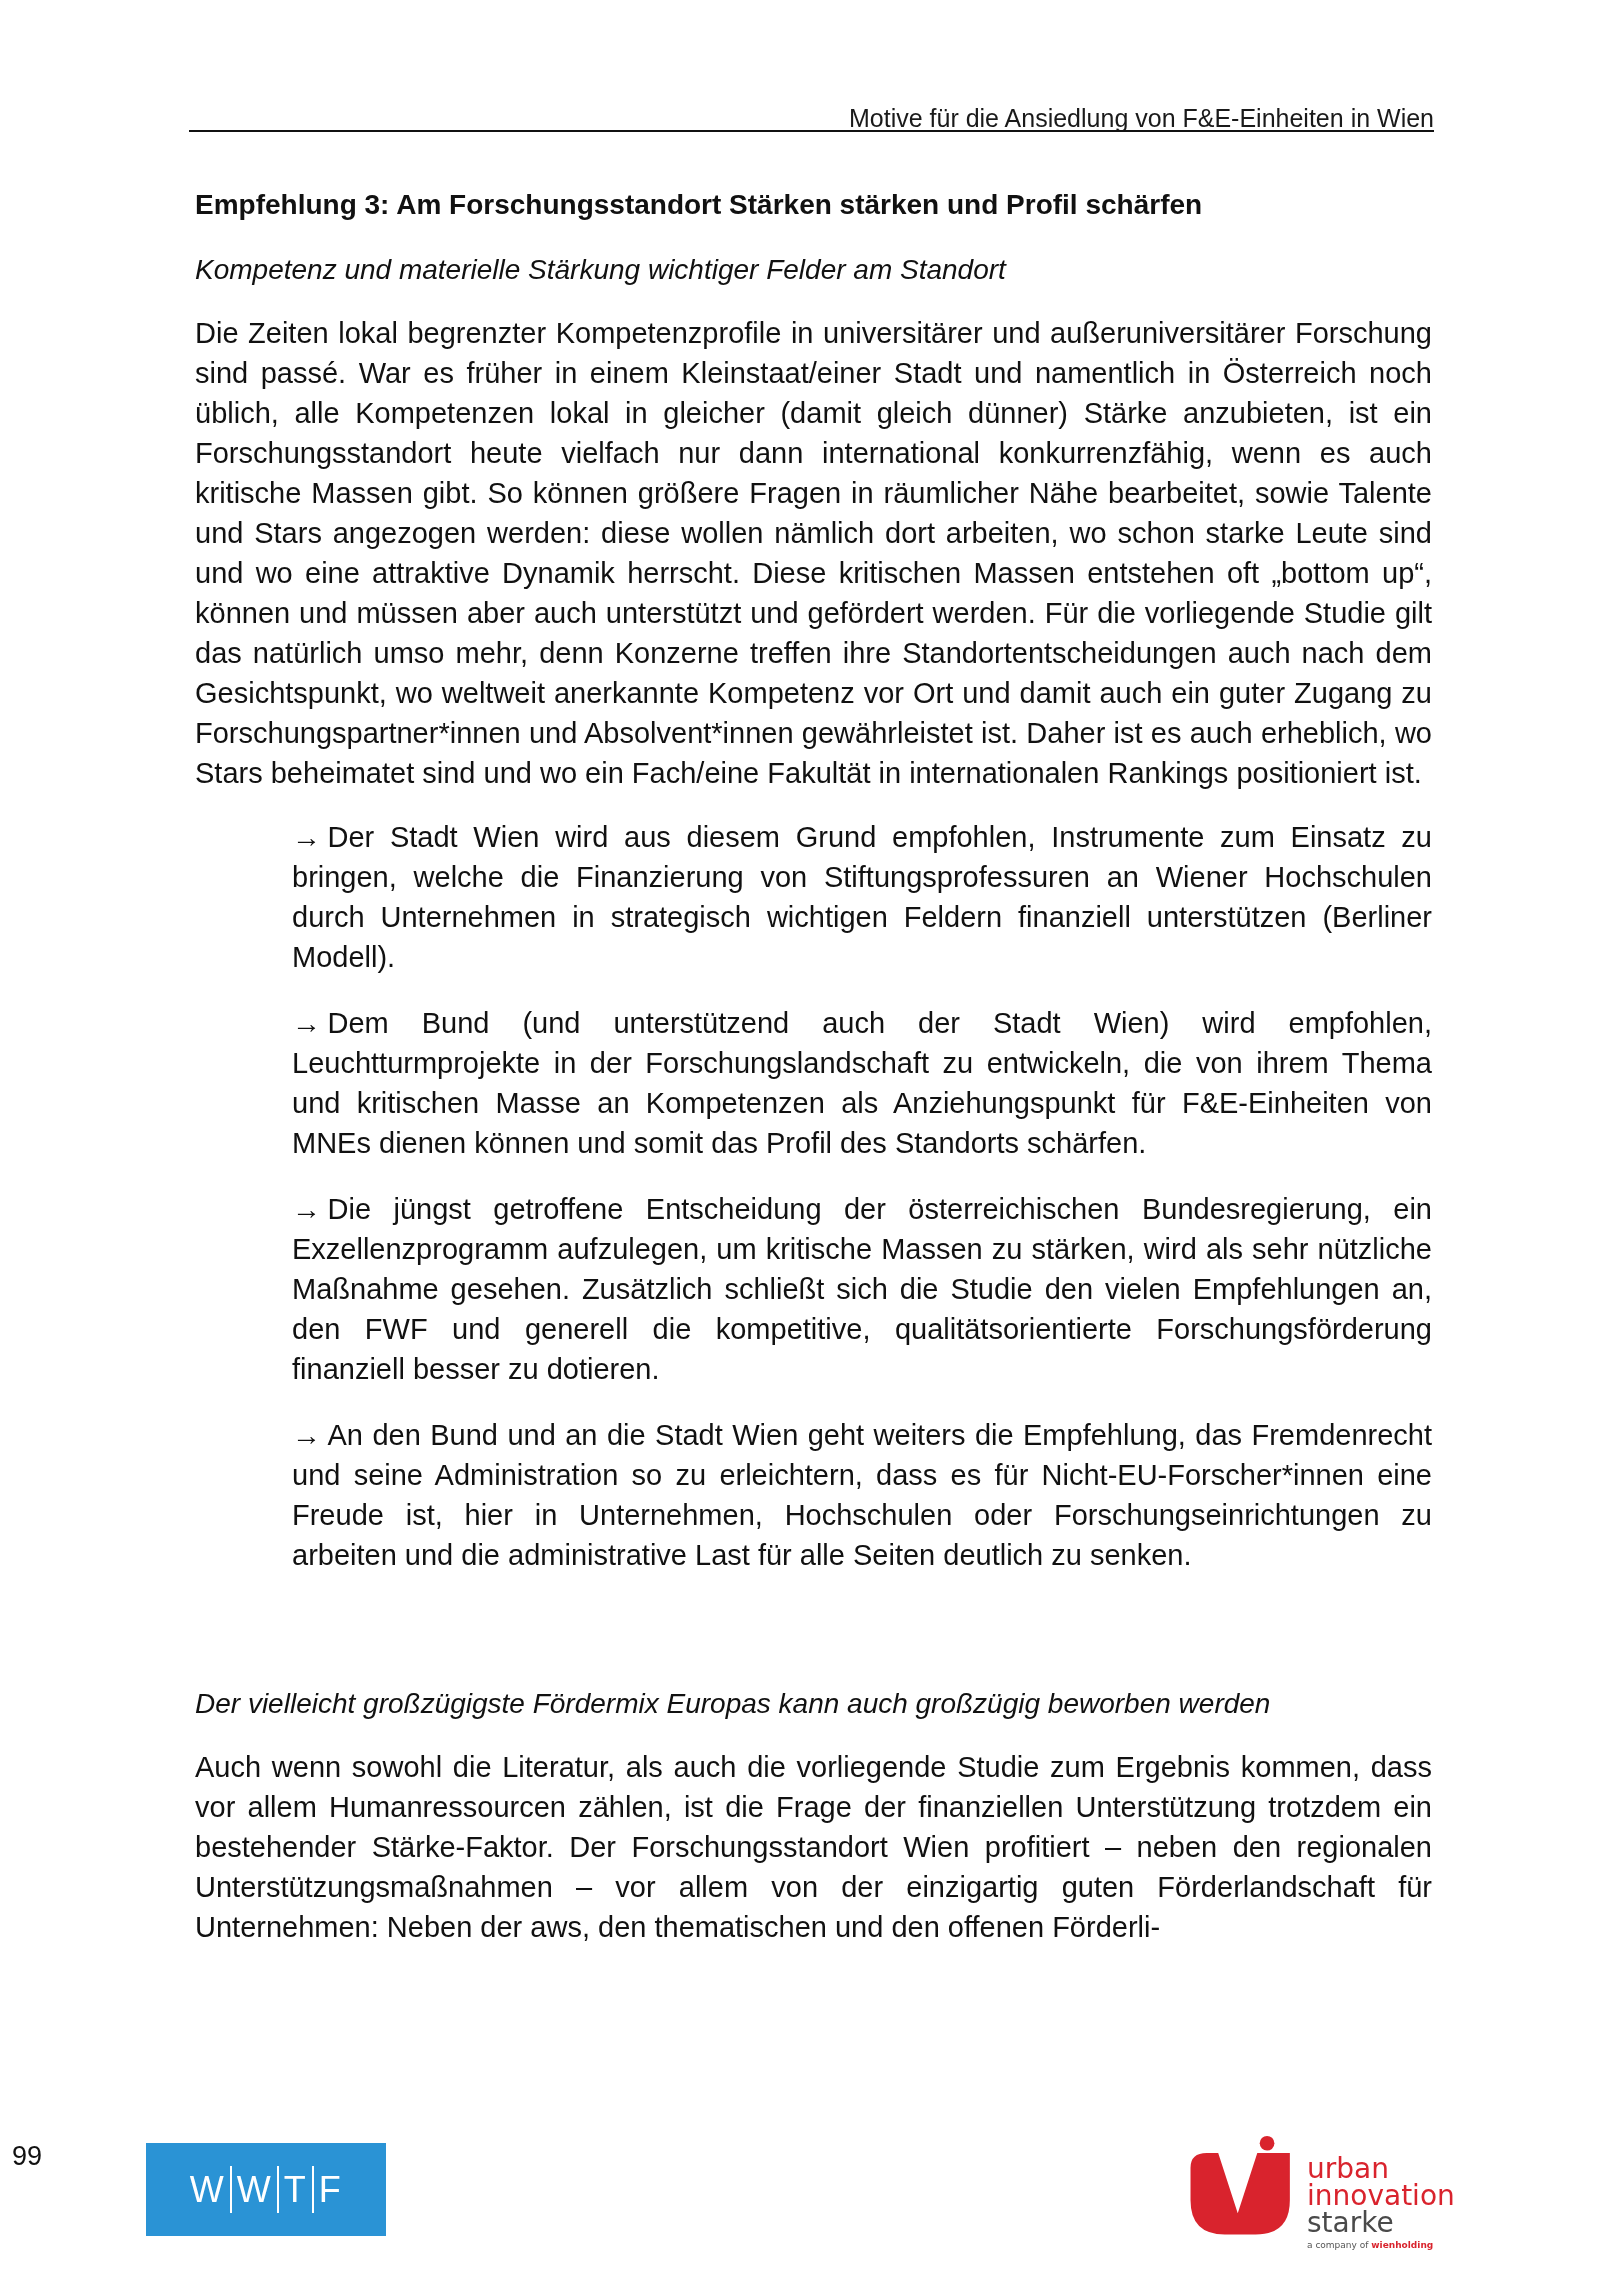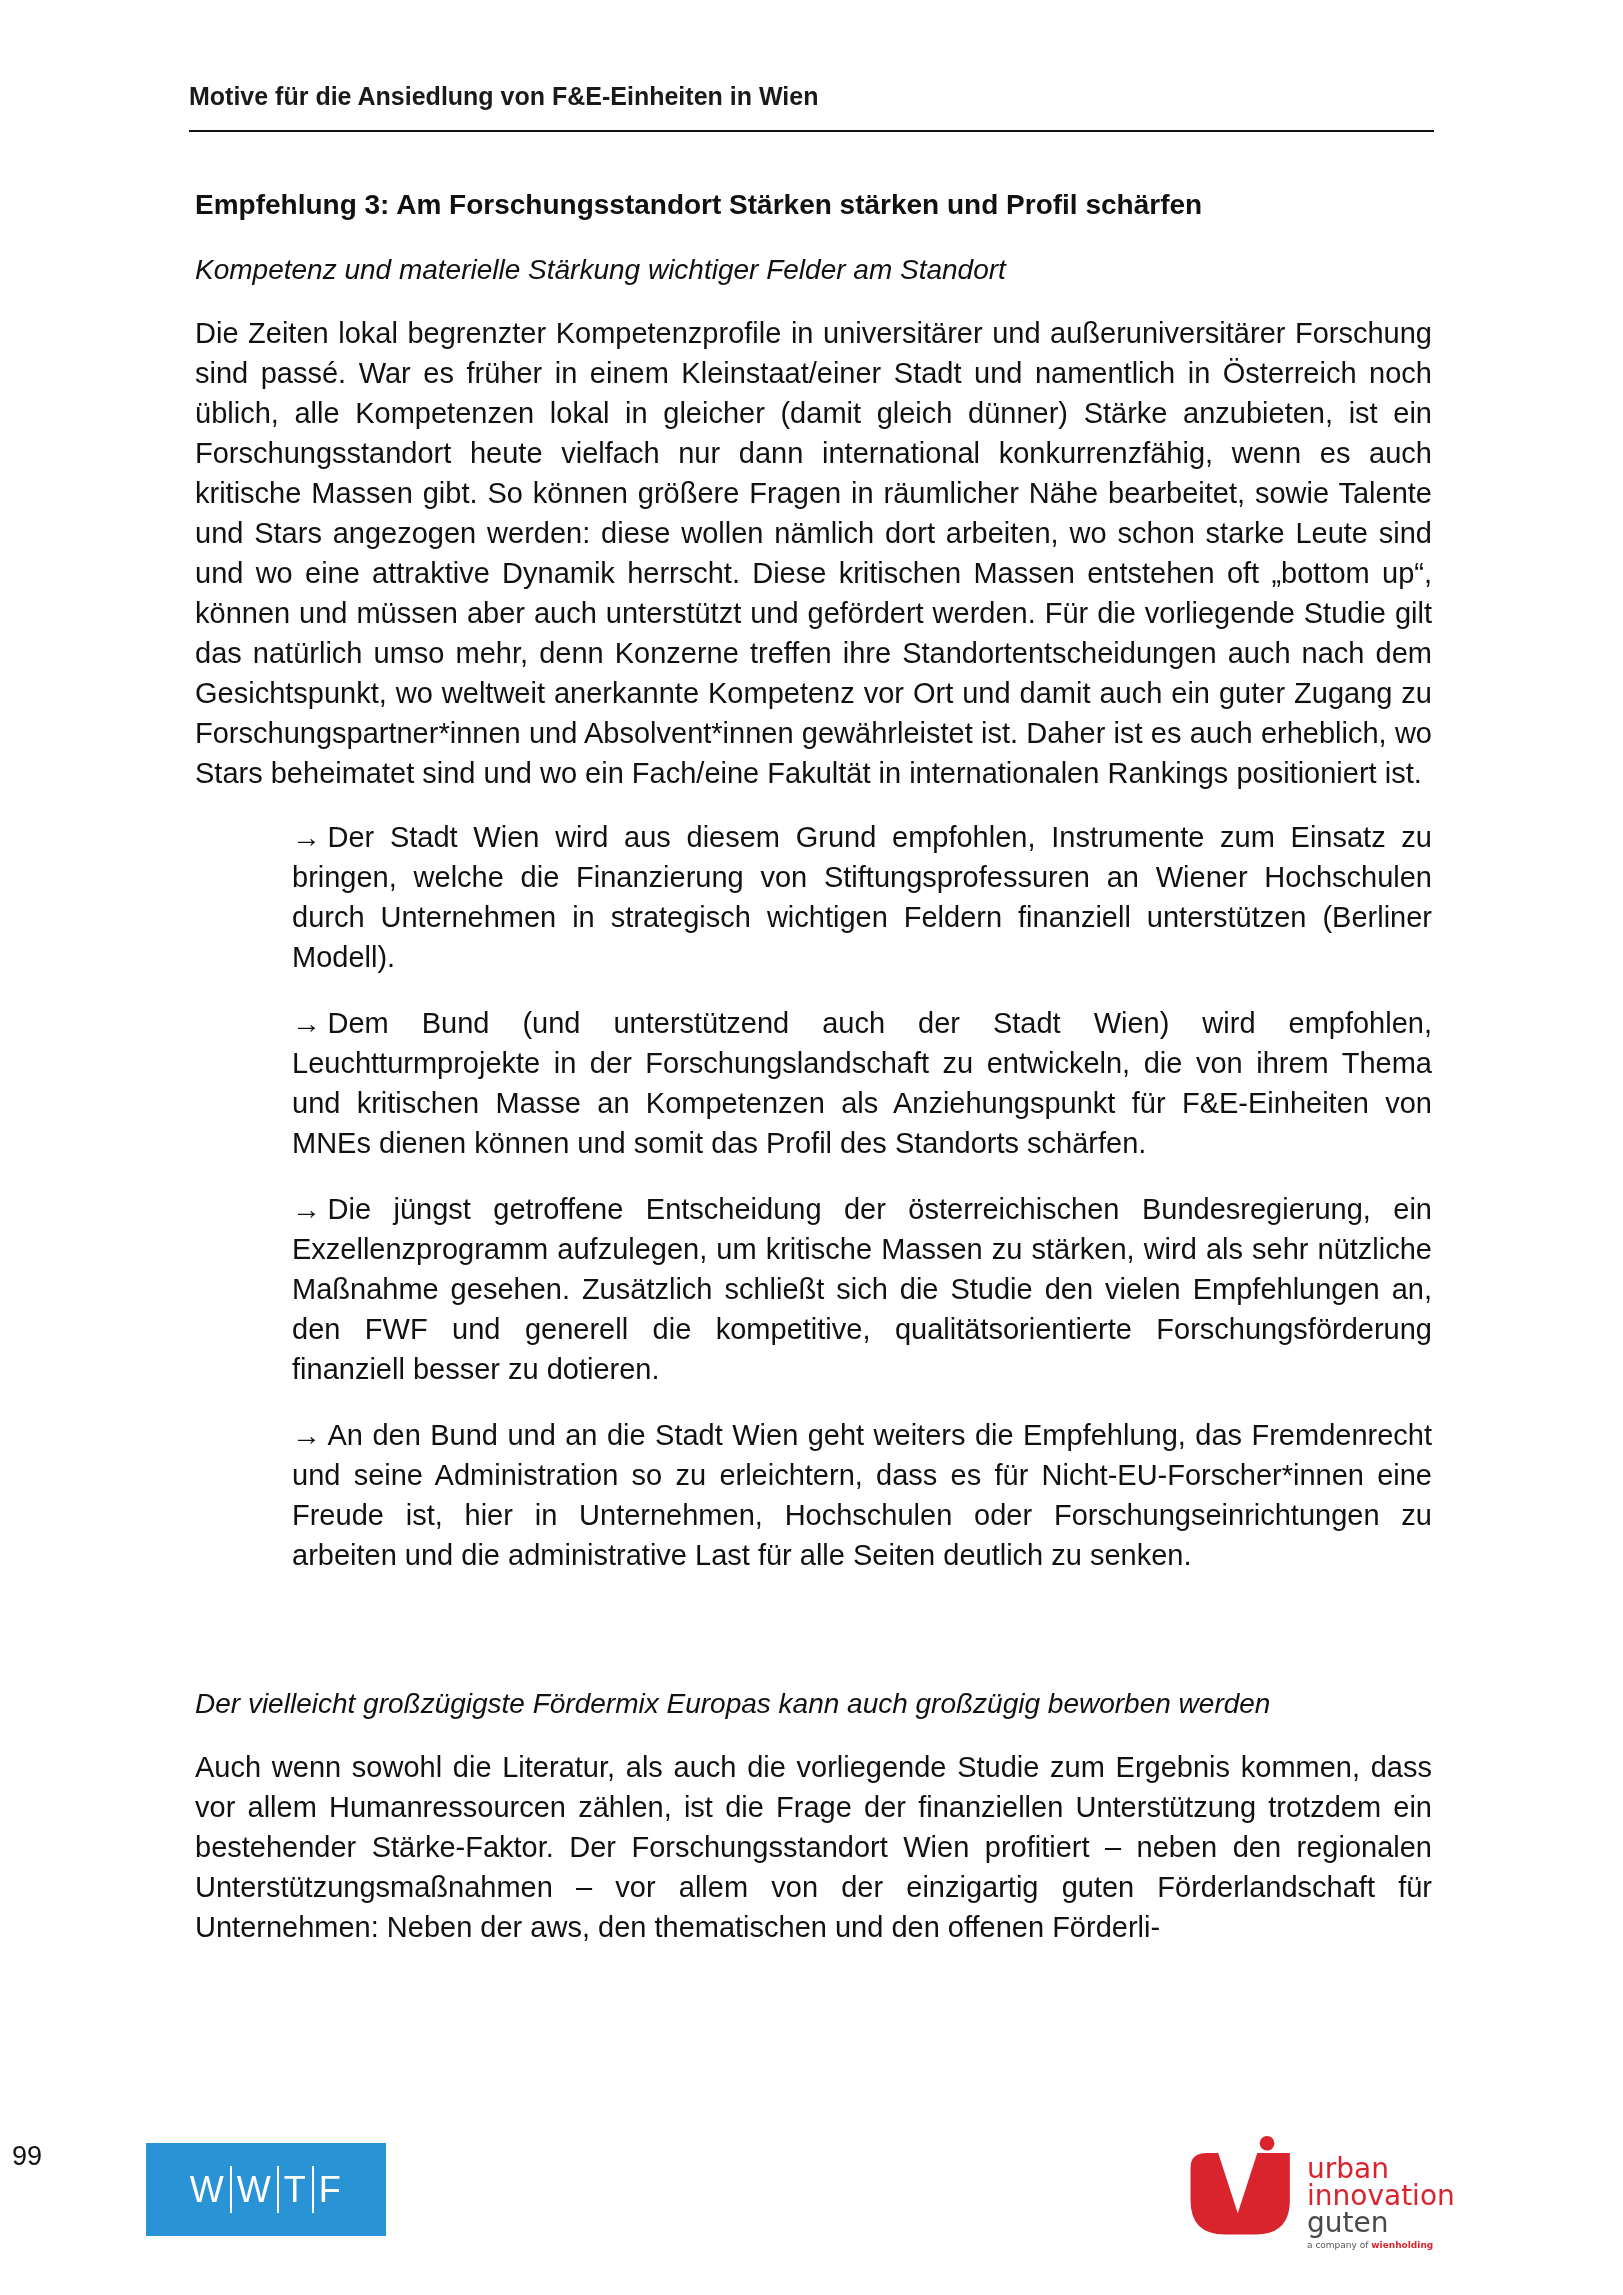--- a/index.html
+++ b/index.html
@@ -12,26 +12,25 @@
       height: 2295px;
       position: relative;
       overflow: hidden;
       font-family: "Liberation Sans", sans-serif;
       color: #111111;
     }
     .running-header {
       position: absolute;
       left: 189px;
       width: 1245px;
-      top: 82px;
-      text-align: left;
+      top: 104px;
+      text-align: right;
       font-size: 25px;
       line-height: 29px;
       color: #1a1a1a;
-      font-weight: bold;
     }
     .header-rule {
       position: absolute;
       left: 189px;
       width: 1245px;
       top: 130px;
       height: 2.4px;
       background: #111111;
     }
     .content {
@@ -199,17 +198,17 @@
 
 <div class="uiv-logo">
   <svg class="uiv-mark" viewBox="0 0 140 130">
     <path d="M8 40 Q8 22 28 22 L48 22 L66 92 L84 22 L130 22 L130 80 Q130 122 88 122 L50 122 Q8 122 8 80 Z" fill="#d9232d"></path>
     <path d="M42 22 L66 96 L90 22 L78 22 L66 66 L54 22 Z" fill="#ffffff"></path>
     <circle cx="102" cy="10" r="9" fill="#d9232d"></circle>
   </svg>
   <div class="uiv-text">
     <span class="uiv-line1">urban</span>
     <span class="uiv-line2">innovation</span>
-    <span class="uiv-line3">guten</span>
+    <span class="uiv-line3">starke</span>
     <span class="uiv-tag"><span>a company of </span><span class="holding">wienholding</span></span>
   </div>
 </div>
 
 
 </body></html>

